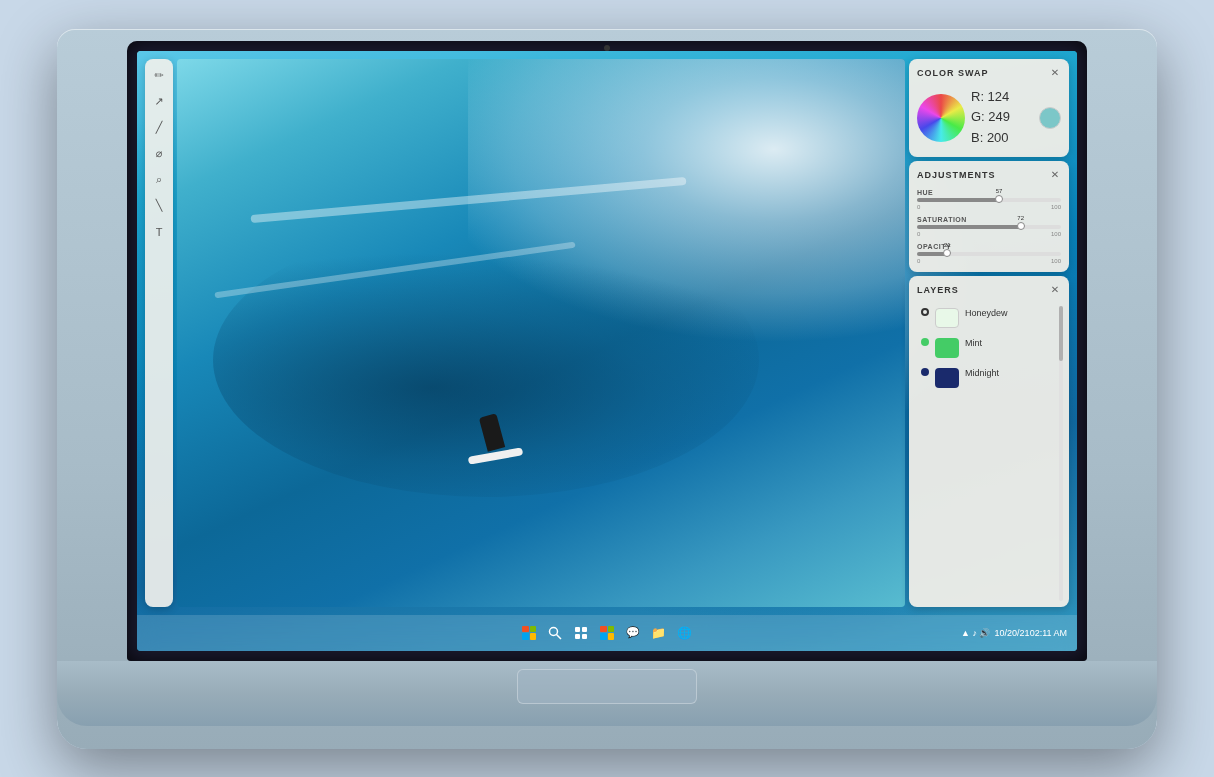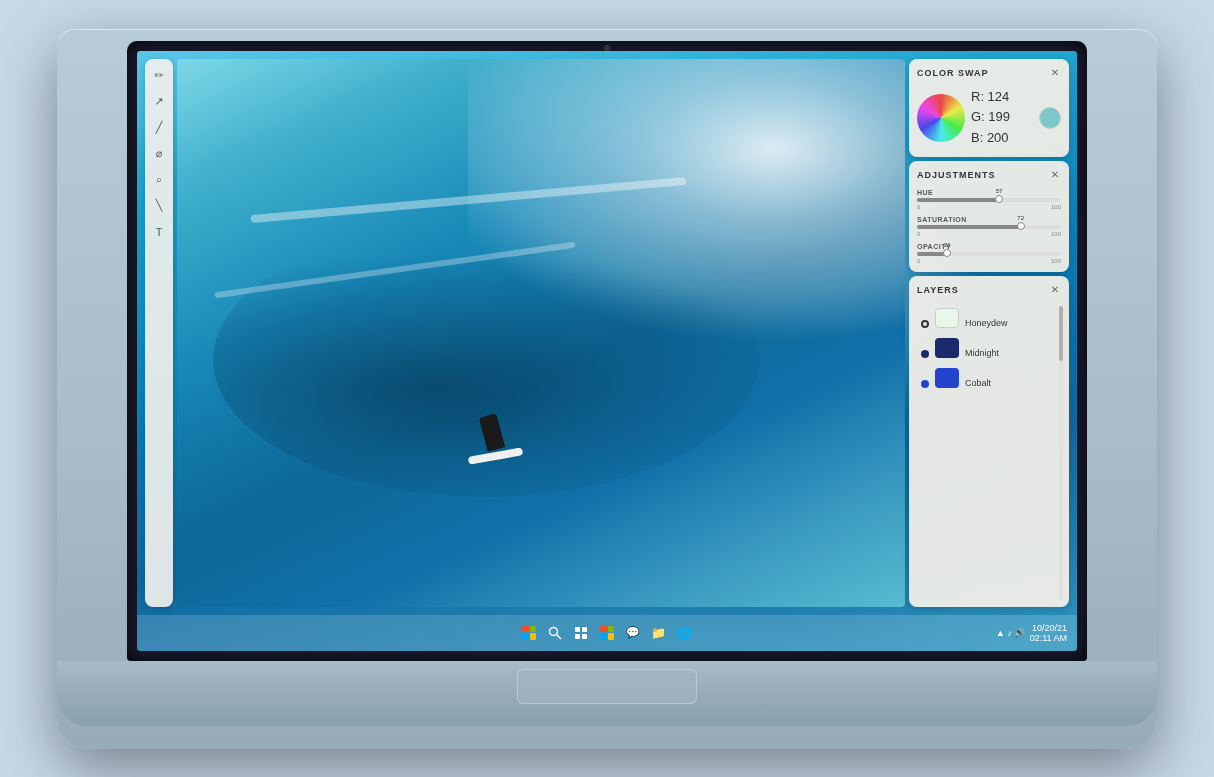--- a/index.html
+++ b/index.html
@@ -345,21 +345,21 @@
     .layers-list {
       display: flex;
       flex-direction: column;
       gap: 2px;
       max-height: 230px;
       overflow-y: auto;
     }
 
     .layer-item {
       display: flex;
-      align-items: flex-end;
+      align-items: flex-start;
       gap: 6px;
       padding: 4px 4px;
       border-radius: 4px;
       cursor: pointer;
       transition: background 0.1s;
     }
 
     .layer-dot {
       width: 8px;
       height: 8px;
@@ -477,21 +477,21 @@
 
           <div class="panel">
             <div class="panel-header">
               <span class="panel-title">COLOR SWAP</span>
               <button class="close-btn">✕</button>
             </div>
             <div class="color-swap-panel">
               <div class="color-wheel"></div>
               <div class="color-values">
                 <div>R: 124</div>
-                <div>G: 199</div>
+                <div>G: 249</div>
                 <div>B: 200</div>
               </div>
               <div class="color-preview"></div>
             </div>
           </div>
 
           <div class="panel">
             <div class="panel-header">
               <span class="panel-title">ADJUSTMENTS</span>
               <button class="close-btn">✕</button>
@@ -545,34 +545,34 @@
               <button class="close-btn">✕</button>
             </div>
             <div class="layers-list">
 
               <div class="layer-item">
                 <div class="layer-dot active"></div>
                 <div class="layer-swatch" style="background:#e8f8e8;border:1px solid #ccc;"></div>
                 <span class="layer-name">Honeydew</span>
               </div>
 
+              <div class="layer-item">
+                <div class="layer-dot" style="background:#44cc66;width:8px;height:8px;border-radius:50%;"></div>
+                <div class="layer-swatch" style="background:#44cc66;"></div>
+                <span class="layer-name">Mint</span>
+              </div>
 
 
 
               <div class="layer-item">
                 <div class="layer-dot" style="background:#1a2a6c;width:8px;height:8px;border-radius:50%;"></div>
                 <div class="layer-swatch" style="background:#1a2a6c;"></div>
                 <span class="layer-name">Midnight</span>
               </div>
 
-              <div class="layer-item">
-                <div class="layer-dot" style="background:#2244cc;width:8px;height:8px;border-radius:50%;"></div>
-                <div class="layer-swatch" style="background:#2244cc;"></div>
-                <span class="layer-name">Cobalt</span>
-              </div>
             </div>
 
             <div style="position:absolute;right:6px;top:30px;bottom:6px;width:4px;background:#e0e0e0;border-radius:2px;">
               <div style="width:4px;height:55px;background:#b0b0b0;border-radius:2px;"></div>
             </div>
           </div>
 
         </div>
       </div>
 
@@ -614,21 +614,21 @@
           </div>
 
           <div class="win-icon" style="color:white;font-size:11px;">💬</div>
 
           <div class="win-icon" style="color:#ffcc00;font-size:12px;">📁</div>
 
           <div class="win-icon" style="font-size:12px;">🌐</div>
         </div>
         <div class="taskbar-right">
           <span>▲ ♪ 🔊</span>
-          <div style="display:flex;flex-direction:column;text-align:right;">
+          <div style="display:flex;flex-direction:row;text-align:right;">
             <span>10/20/21</span>
             <span>02:11 AM</span>
           </div>
         </div>
       </div>
 
     </div>
   </div>
 
   <div class="laptop-base">

